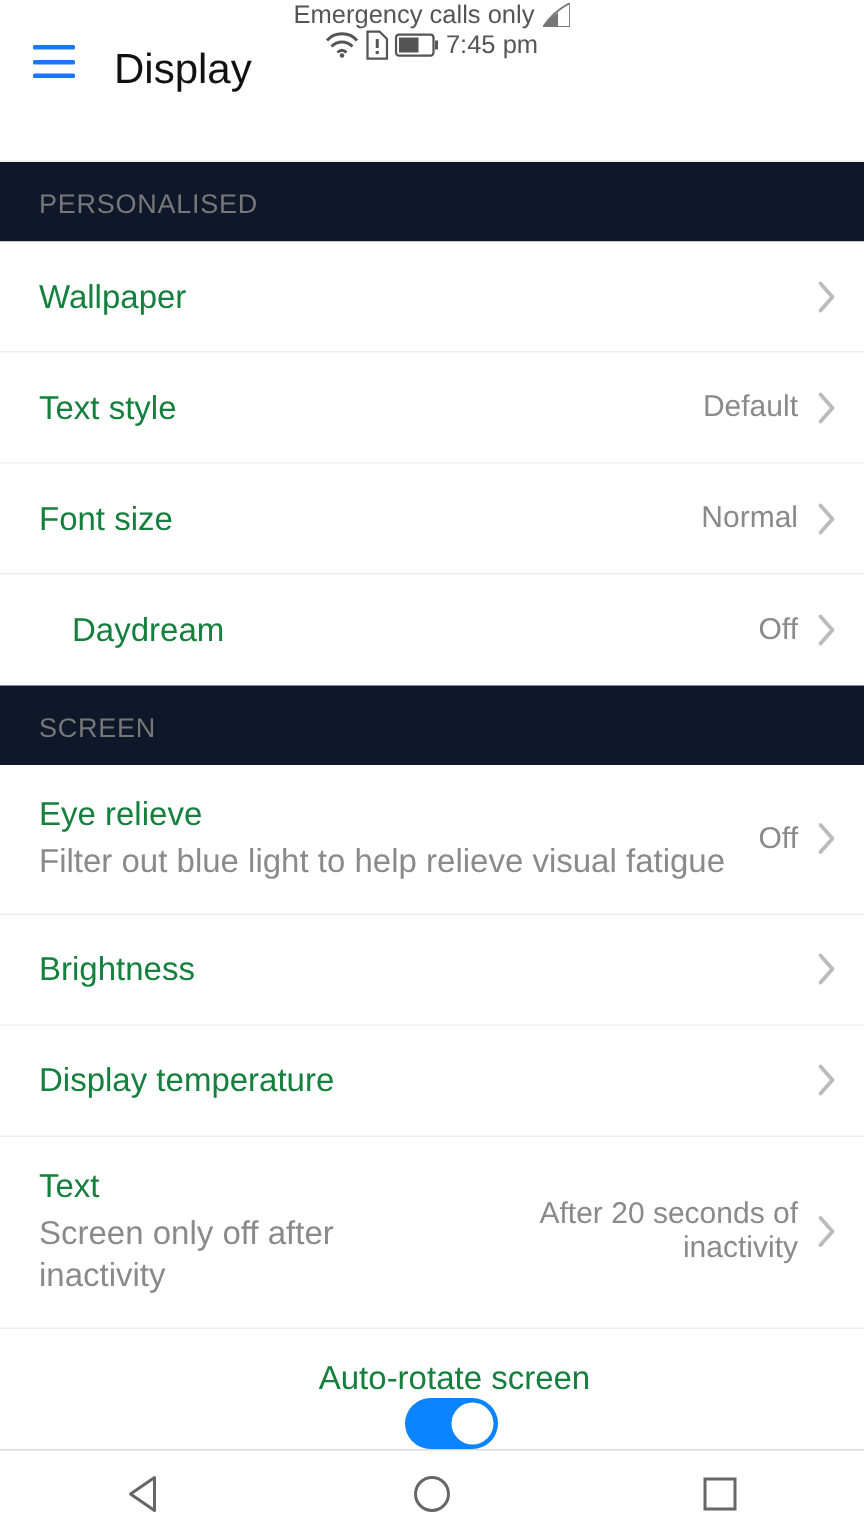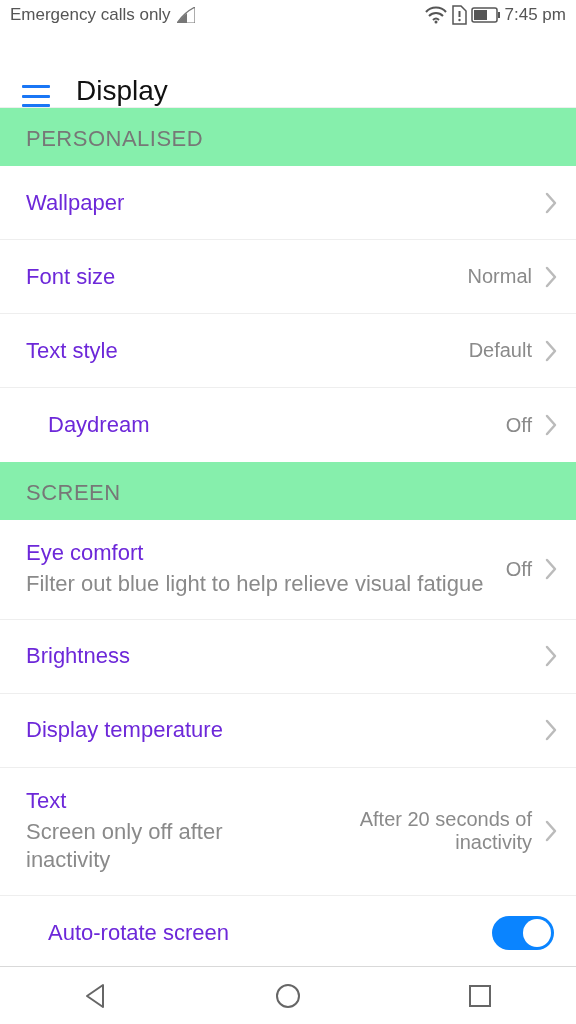--- a/index.html
+++ b/index.html
@@ -1,31 +1,31 @@
 <!DOCTYPE html>
 <html><head>
 <meta charset="utf-8">
 <style>
   * { box-sizing: border-box; margin: 0; padding: 0; }
   html, body { width: 576px; height: 1024px; font-family: -apple-system, Helvetica, Arial, sans-serif; background: #fff; color: #222; overflow: hidden; }
-  .status-bar { height: 30px; display: flex; align-items: center; justify-content: space-between; padding: 0 10px; font-size: 17px; color: #555; }
+  .status-bar { height: 30px; display: flex; align-items: center; justify-content: space-between; padding: 0 10px; font-size: 17px; color: #555; flex-direction: column; }
   .status-left { display: flex; align-items: center; gap: 6px; }
   .status-right { display: flex; align-items: center; gap: 4px; }
   .signal-icon { width: 18px; height: 16px; display: inline-block; }
   .wifi-icon, .sim-icon, .battery-icon { display: inline-flex; align-items: center; }
-  .app-bar { height: 78px; display: flex; align-items: flex-end; padding: 0 22px; border-bottom: 1px solid #eee; gap: 26px; }
+  .app-bar { height: 78px; display: flex; align-items: flex-start; padding: 0 22px; border-bottom: 1px solid #eee; gap: 26px; }
   .hamburger { width: 28px; height: 22px; display: flex; flex-direction: column; justify-content: space-between; }
   .hamburger span { display: block; height: 3px; background: #1976f5; border-radius: 1px; }
   .app-title { font-size: 28px; font-weight: 400; color: #111; }
-  .section-header { background: #86efac; padding: 18px 26px 14px; font-size: 22px; color: #777; letter-spacing: 0.5px; }
+  .section-header { background: #0f172a; padding: 18px 26px 14px; font-size: 18px; color: #777; letter-spacing: 0.5px; }
   .list { background: #fff; }
   .row { display: flex; align-items: center; padding: 20px 18px 20px 26px; border-bottom: 1px solid #eee; min-height: 74px; }
   .row:last-child { border-bottom: none; padding-left: 48px; }
   .row-main { flex: 1; min-width: 0; }
-  .row-title { font-size: 22px; color: #6d28d9; }
+  .row-title { font-size: 22px; color: #15803d; }
   .row-sub { font-size: 22px; color: #8a8a8a; margin-top: 4px; line-height: 1.3; }
   .row-value { font-size: 20px; color: #8a8a8a; margin-right: 6px; text-align: right; max-width: 220px; }
   .chevron { width: 14px; height: 24px; flex: 0 0 auto; margin-left: 6px; }
   .chevron svg { width: 100%; height: 100%; }
   .toggle { width: 62px; height: 34px; border-radius: 17px; background: #0a84ff; position: relative; flex: 0 0 auto; margin-right: 4px;}
   .toggle::after { content: ""; position: absolute; right: 3px; top: 3px; width: 28px; height: 28px; border-radius: 50%; background: #fff; }
   .nav-bar { position: absolute; bottom: 0; left: 0; right: 0; height: 58px; border-top: 1px solid #d9d9d9; background: #fff; display: flex; align-items: center; justify-content: space-around; }
   .nav-btn { width: 34px; height: 34px; display: flex; align-items: center; justify-content: center; color: #666; }
   .nav-btn svg { width: 30px; height: 30px; }
   .content { height: calc(1024px - 30px - 78px - 58px); overflow: hidden; }
@@ -88,33 +88,33 @@
       <div class="row-main">
           <div class="row-title">Wallpaper</div>
         </div>
       <span class="chevron"><svg viewBox="0 0 14 24">
             <polyline points="3,3 11,12 3,21" fill="none" stroke="#bbb" stroke-width="2.5" stroke-linecap="round" stroke-linejoin="round"></polyline>
           </svg></span>
     </div>
 
     <div class="row">
       <div class="row-main">
-          <div class="row-title">Font size</div>
+          <div class="row-title">Text style</div>
         </div>
-      <div class="row-value">Normal</div>
+      <div class="row-value">Default</div>
       <span class="chevron"><svg viewBox="0 0 14 24">
             <polyline points="3,3 11,12 3,21" fill="none" stroke="#bbb" stroke-width="2.5" stroke-linecap="round" stroke-linejoin="round"></polyline>
           </svg></span>
     </div>
 
     <div class="row">
       <div class="row-main">
-          <div class="row-title">Text style</div>
+          <div class="row-title">Font size</div>
         </div>
-      <div class="row-value">Default</div>
+      <div class="row-value">Normal</div>
       <span class="chevron"><svg viewBox="0 0 14 24">
             <polyline points="3,3 11,12 3,21" fill="none" stroke="#bbb" stroke-width="2.5" stroke-linecap="round" stroke-linejoin="round"></polyline>
           </svg></span>
     </div>
 
     <div class="row">
       <div class="row-main">
           <div class="row-title">Daydream</div>
         </div>
       <div class="row-value">Off</div>
@@ -123,21 +123,21 @@
           </svg></span>
     </div>
 
   </div>
 
   <div class="section-header">SCREEN</div>
   <div class="list">
 
     <div class="row">
       <div class="row-main">
-        <div class="row-title">Eye comfort</div>
+        <div class="row-title">Eye relieve</div>
         <div class="row-sub">Filter out blue light to help relieve visual fatigue</div>
       </div>
       <div class="row-value">Off</div>
       <span class="chevron"><svg viewBox="0 0 14 24">
             <polyline points="3,3 11,12 3,21" fill="none" stroke="#bbb" stroke-width="2.5" stroke-linecap="round" stroke-linejoin="round"></polyline>
           </svg></span>
     </div>
 
     <div class="row">
       <div class="row-main">
@@ -161,21 +161,21 @@
       <div class="row-main">
         <div class="row-title">Text</div>
         <div class="row-sub">Screen only off after inactivity</div>
       </div>
       <div class="row-value">After 20 seconds of inactivity</div>
       <span class="chevron"><svg viewBox="0 0 14 24">
             <polyline points="3,3 11,12 3,21" fill="none" stroke="#bbb" stroke-width="2.5" stroke-linecap="round" stroke-linejoin="round"></polyline>
           </svg></span>
     </div>
 
-    <div class="row" style="border-bottom:none;">
+    <div class="row" style="border-bottom:none;flex-direction:column;">
       <div class="row-main">
           <div class="row-title">Auto-rotate screen</div>
         </div>
       <div class="toggle"></div>
     </div>
 
   </div>
 </div>
 
 <div class="nav-bar">

